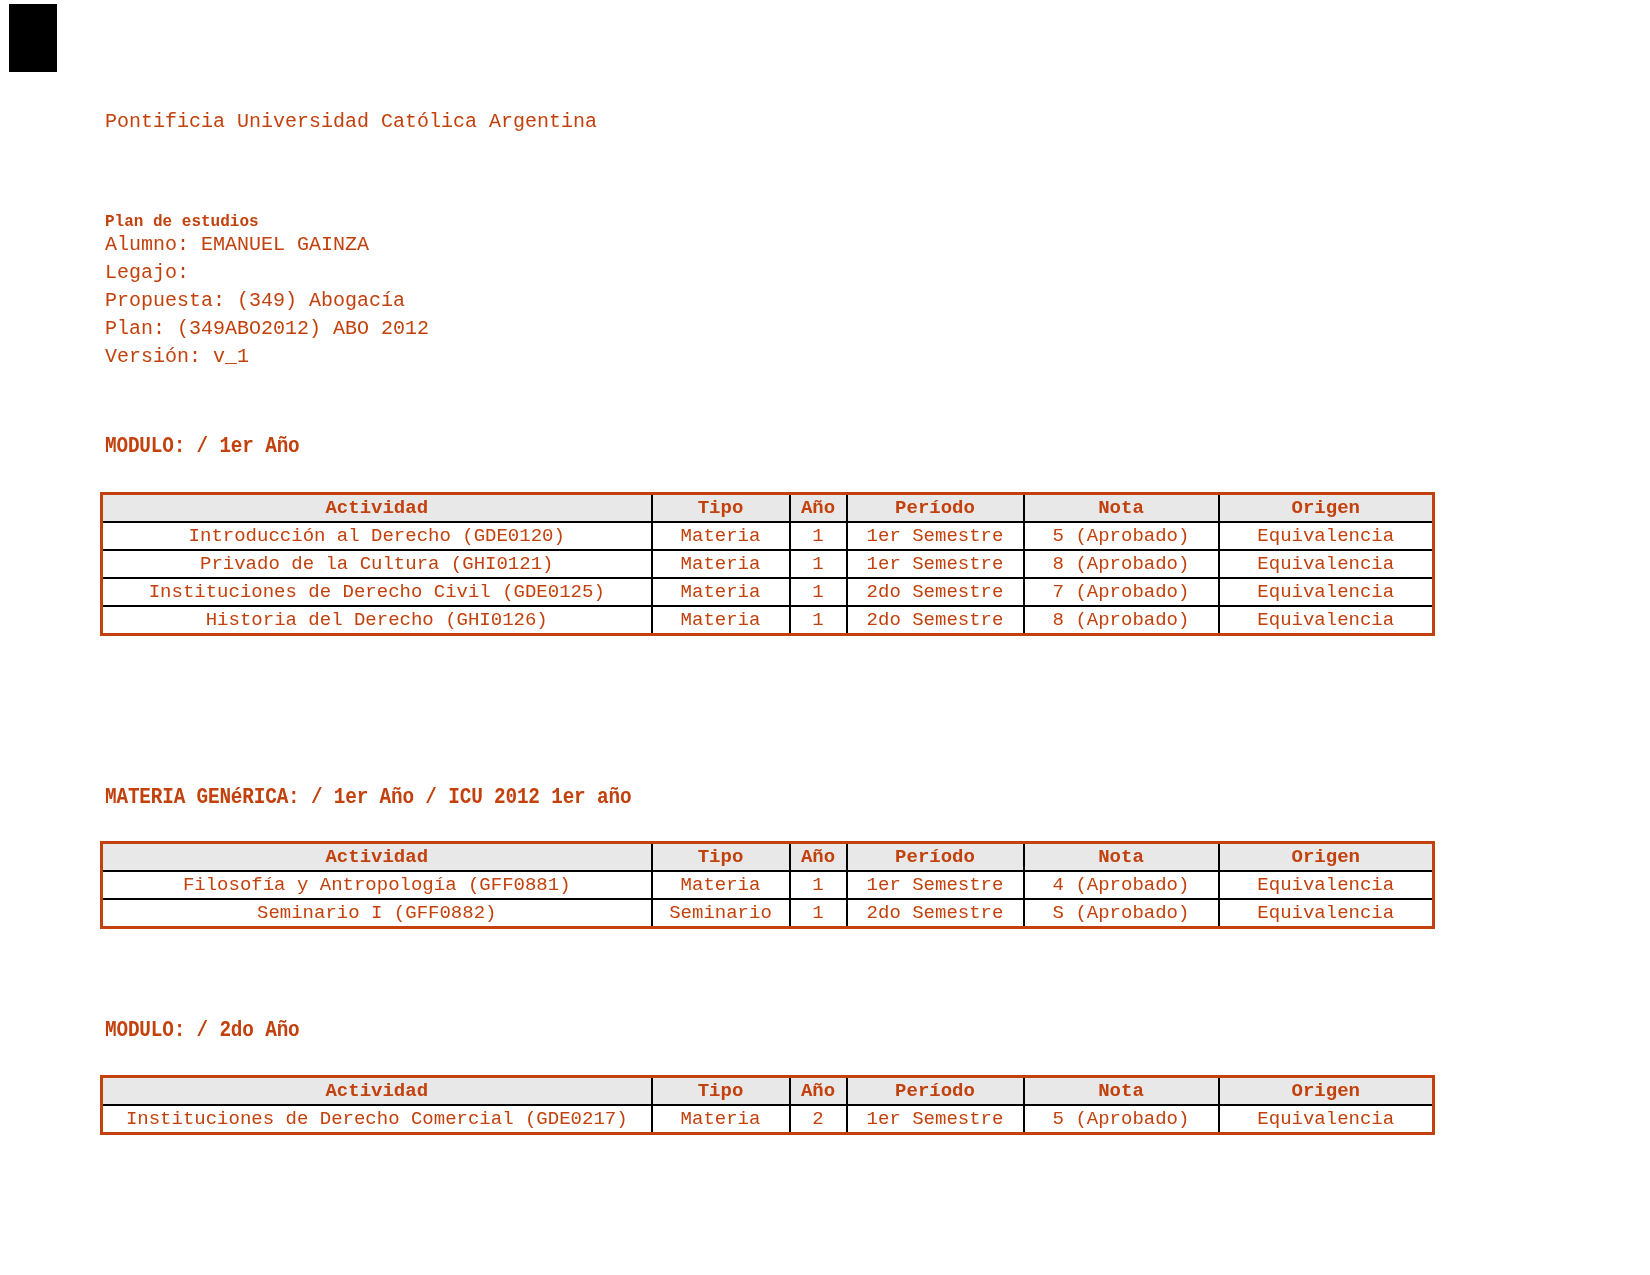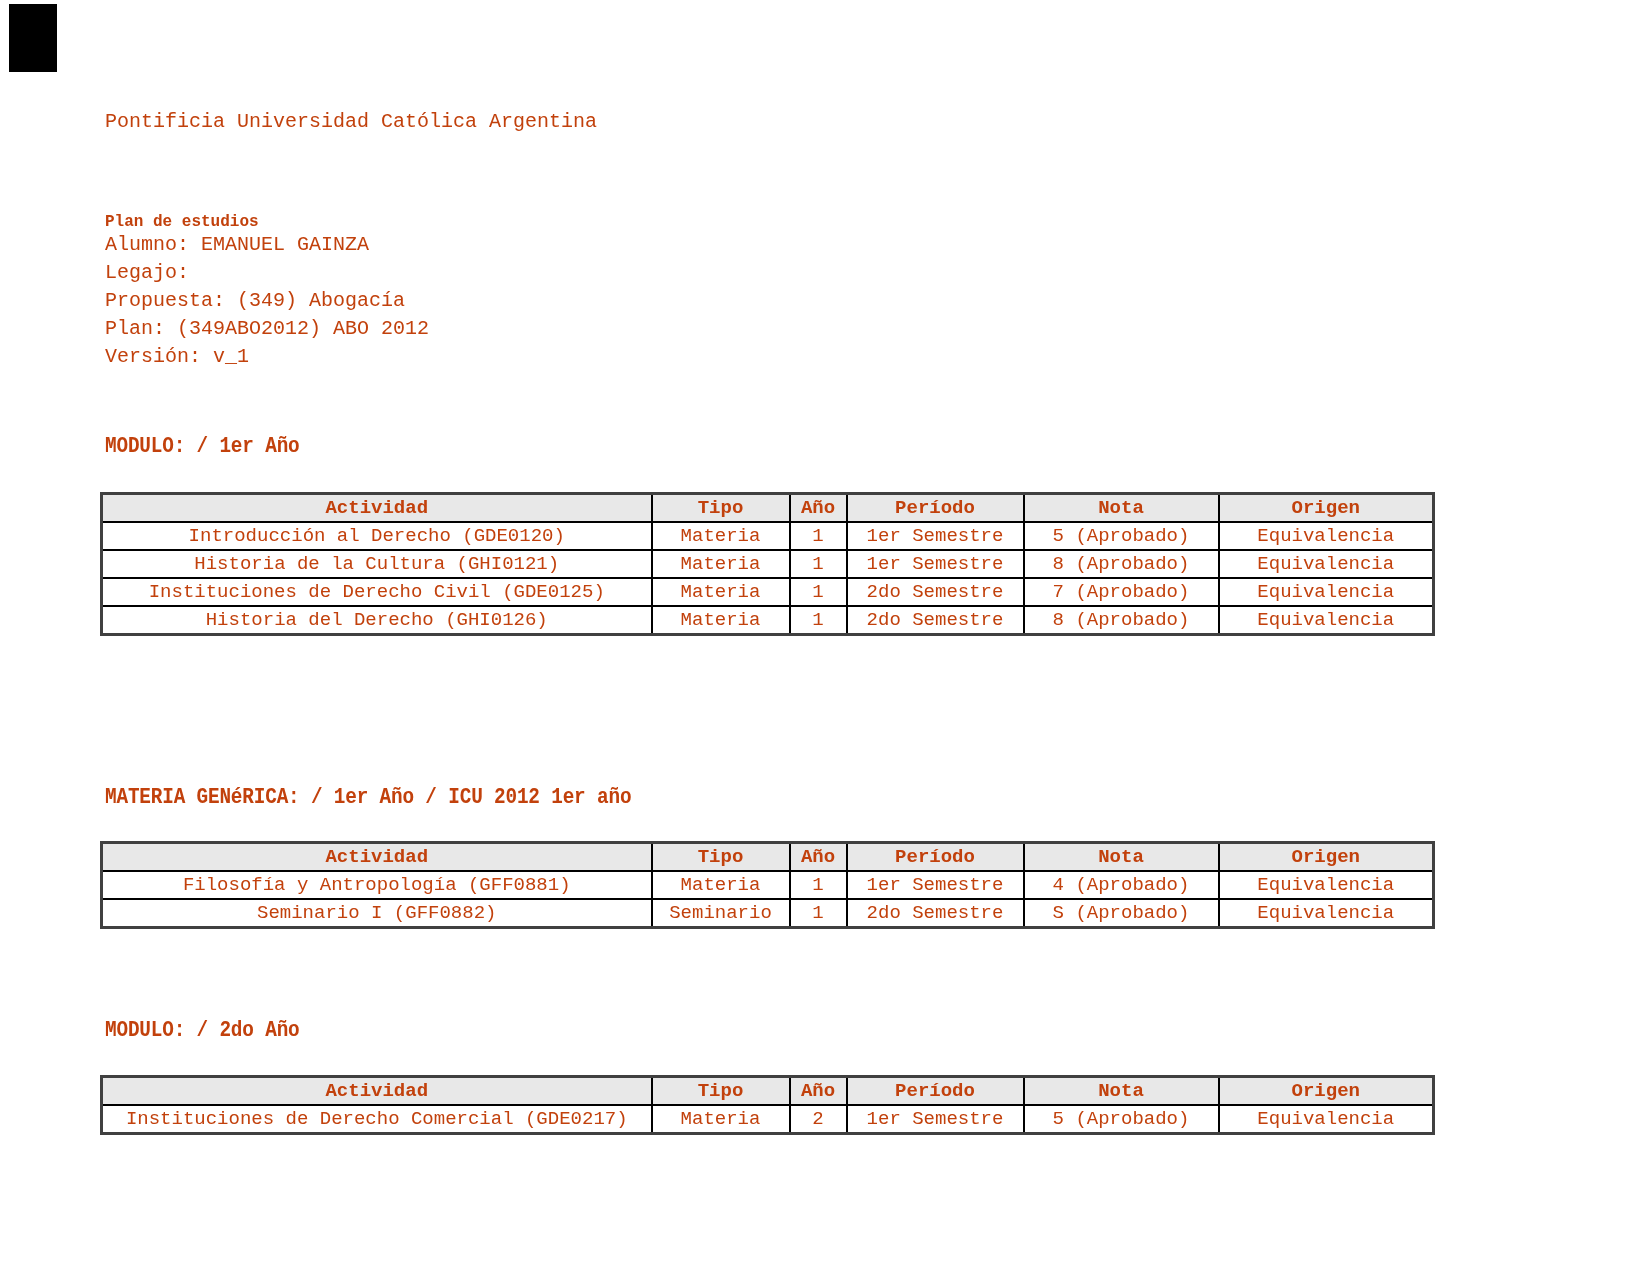--- a/index.html
+++ b/index.html
@@ -66,21 +66,21 @@
   .h-s1 { top: 785px; }
   .h-s2 { top: 1018px; }
 
   .courses-table {
     position: absolute;
     left: 100px;
     width: 1332px;
     border-collapse: collapse;
     table-layout: fixed;
     font-size: 19px;
-    border: 3px solid #404040;
+    border: 3px solid #c2410c;
   }
   .t-s0 { top: 492px; }
   .t-s1 { top: 841px; }
   .t-s2 { top: 1075px; }
 
   .courses-table th,
   .courses-table td {
     border: 2px solid #000000;
     height: 26px;
     line-height: 26px;
@@ -143,21 +143,21 @@
     <tbody>
         <tr>
           <td>Introducción al Derecho (GDE0120)</td>
           <td>Materia</td>
           <td>1</td>
           <td>1er Semestre</td>
           <td>5 (Aprobado)</td>
           <td>Equivalencia</td>
         </tr>
         <tr>
-          <td>Historia de la Cultura (GHI0121)</td>
+          <td>Privado de la Cultura (GHI0121)</td>
           <td>Materia</td>
           <td>1</td>
           <td>1er Semestre</td>
           <td>8 (Aprobado)</td>
           <td>Equivalencia</td>
         </tr>
         <tr>
           <td>Instituciones de Derecho Civil (GDE0125)</td>
           <td>Materia</td>
           <td>1</td>

